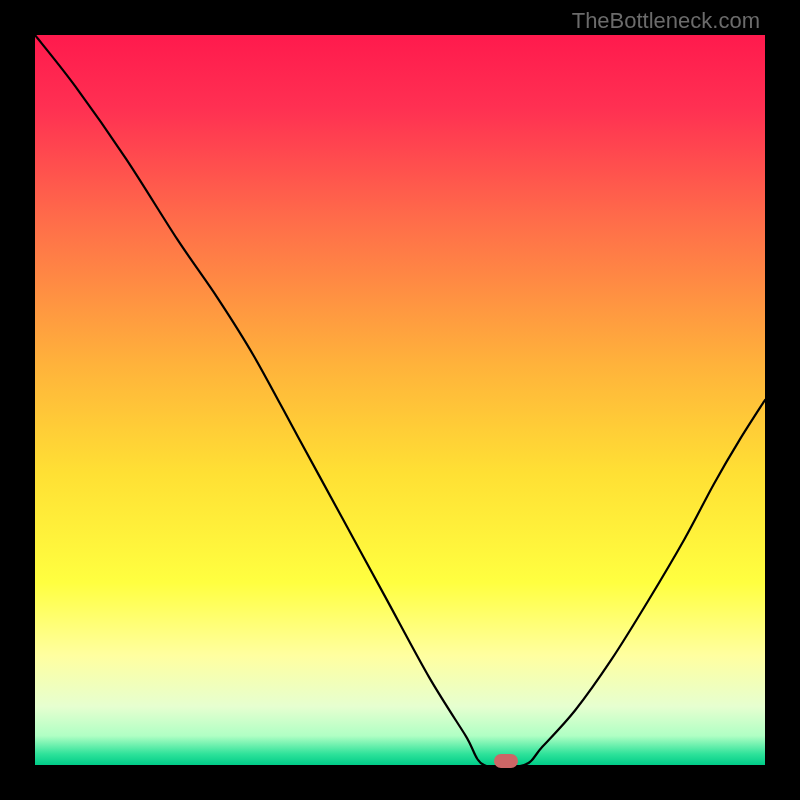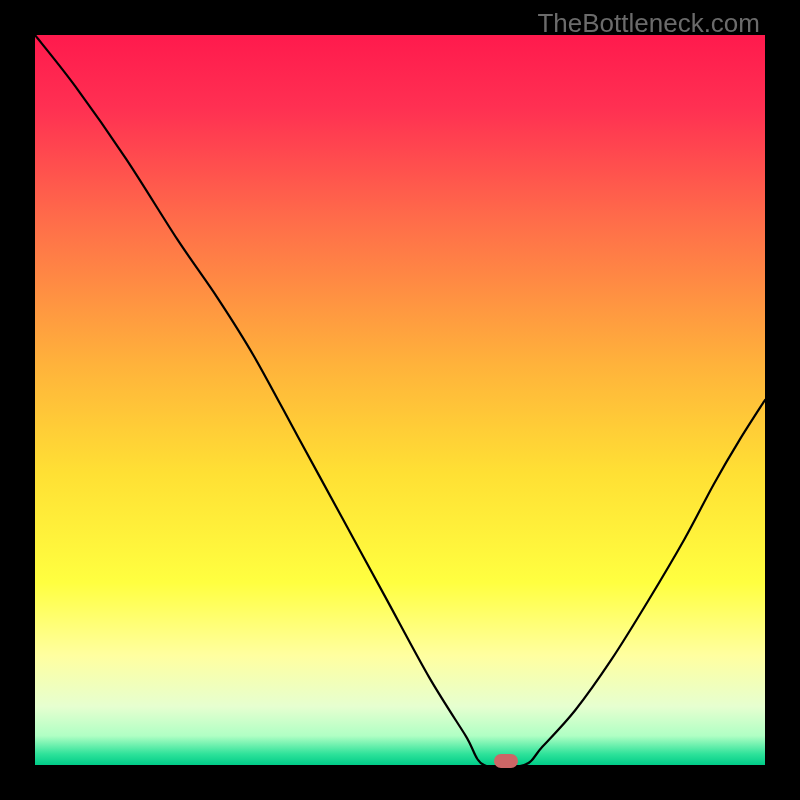--- a/index.html
+++ b/index.html
@@ -19,21 +19,21 @@
   height: 730px;
 }
 .gradient-bg {
   position: absolute;
   inset: 0;
 }
 .watermark {
   position: absolute;
   right: 40px;
   top: 8px;
-  font-size: 26px;
+  font-size: 22px;
   color: #6b6b6b;
   font-weight: 500;
 }
 svg.curve {
   position: absolute;
   inset: 0;
 }
 .marker {
   position: absolute;
   width: 24px;

